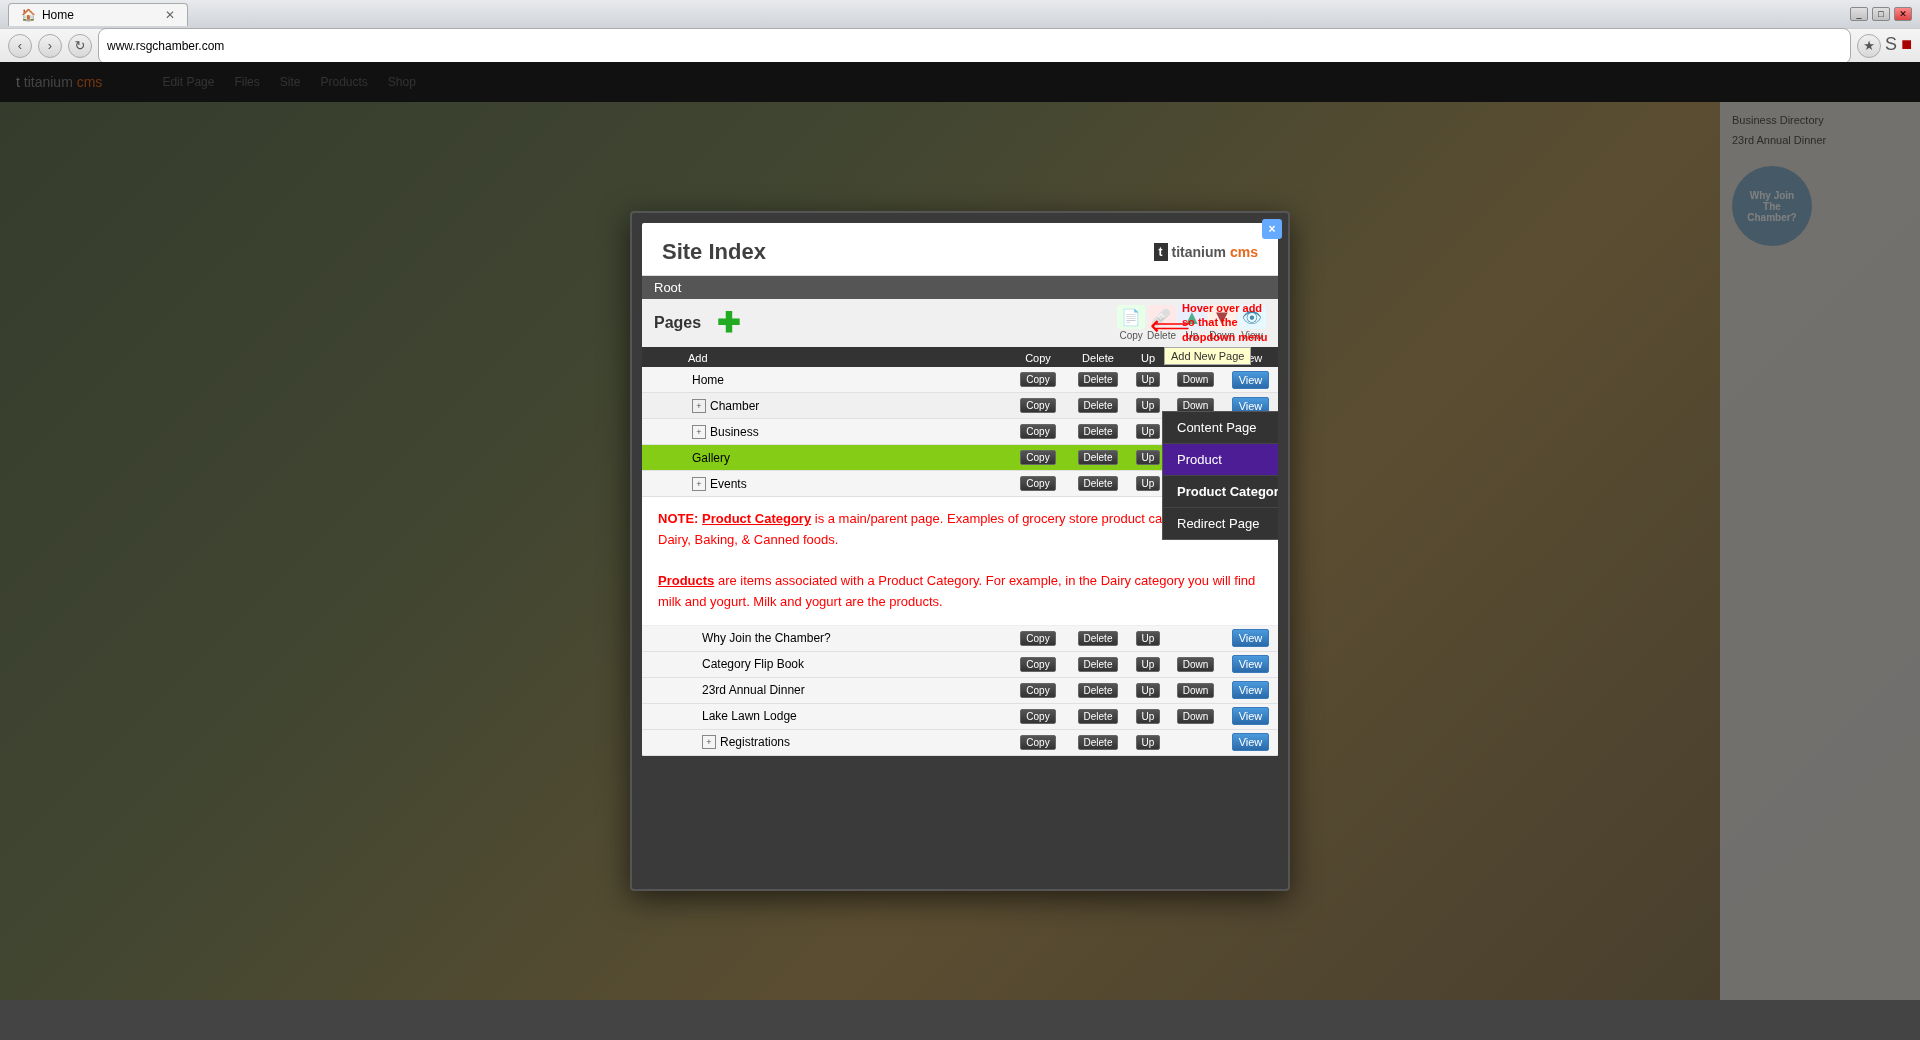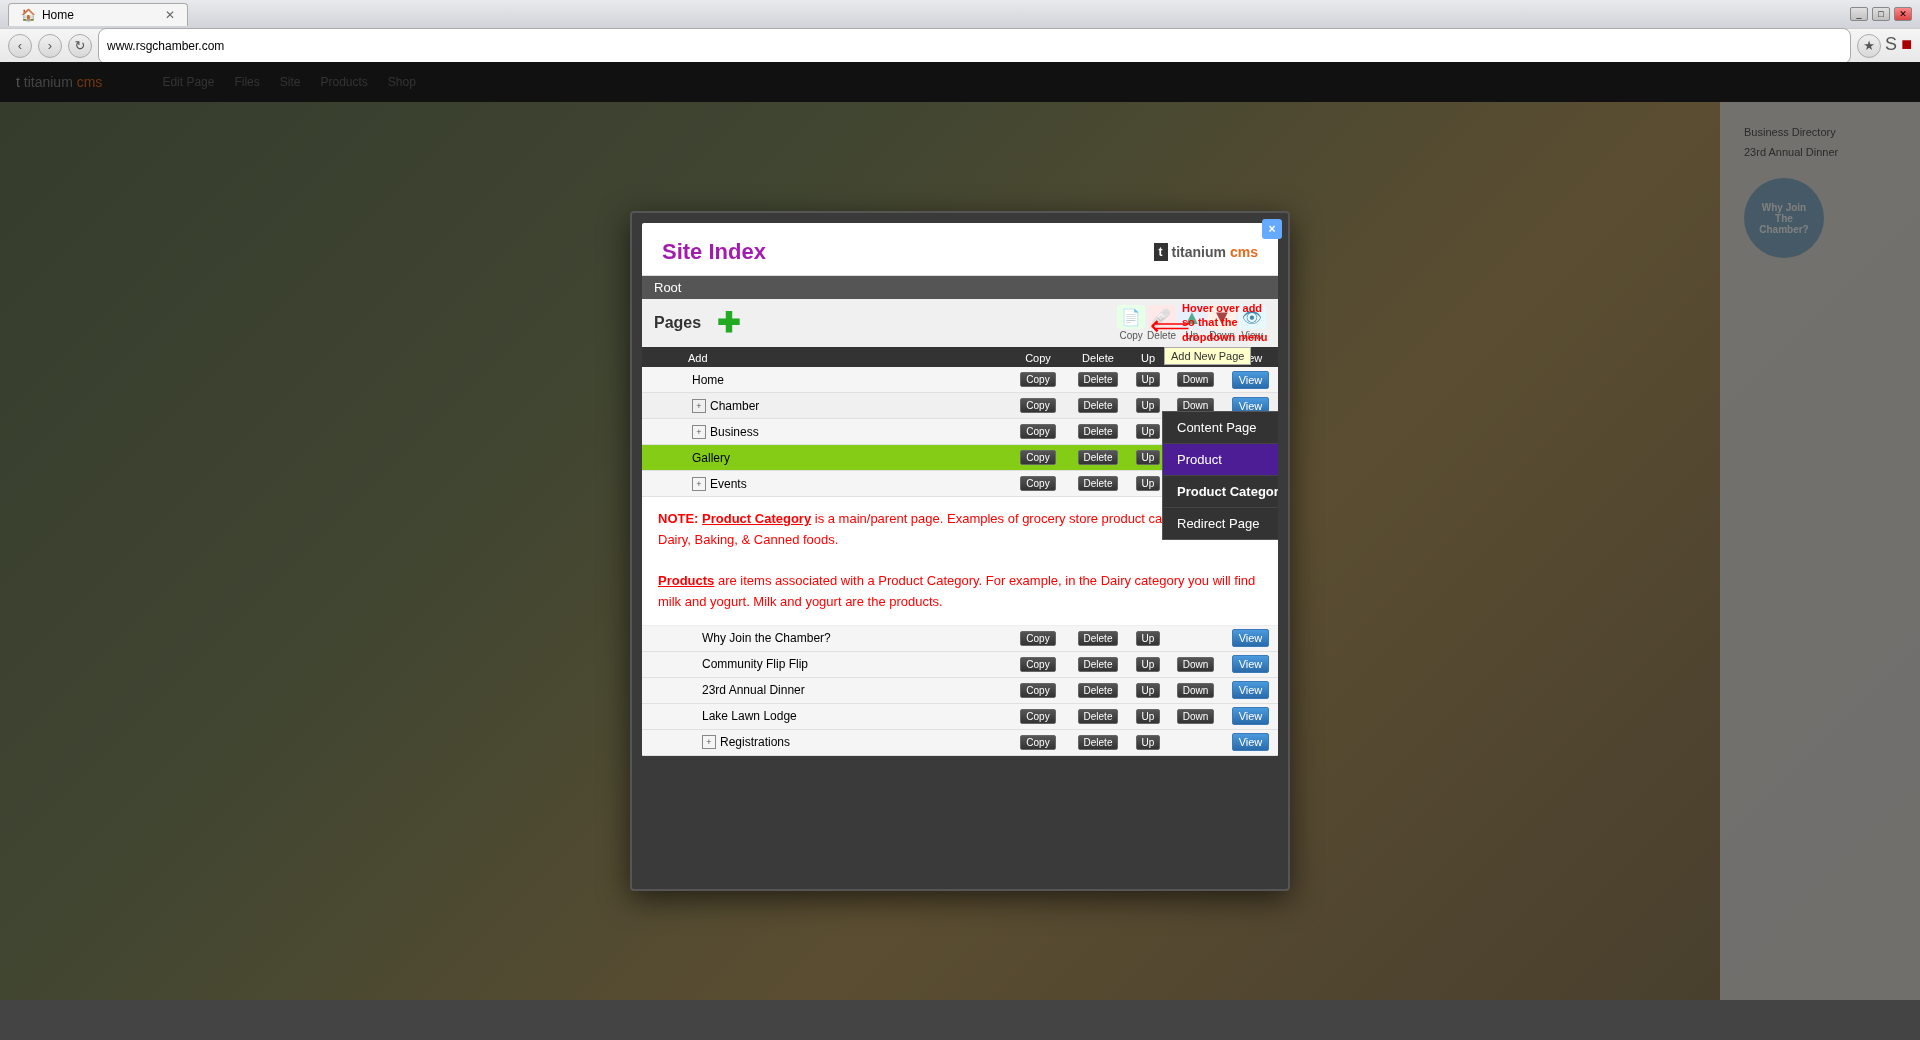--- a/index.html
+++ b/index.html
@@ -91,21 +91,21 @@
       width: 100%;
       height: 100%;
       background: linear-gradient(135deg, #5a6e3a 0%, #7a8e4a 30%, #d4a84b 60%, #8a6e3a 100%);
       opacity: 0.6;
     }
     .bg-sidebar {
       position: absolute;
       right: 0; top: 0; bottom: 0;
       width: 200px;
       background: rgba(240,240,240,0.85);
-      padding: 24px;
+      padding: 12px;
       font-size: 12px;
       color: #333;
     }
 
     
     .modal-overlay {
       position: absolute;
       top: 62px; left: 0; right: 0; bottom: 0;
       background: rgba(0,0,0,0.5);
       display: flex;
@@ -144,21 +144,21 @@
     .modal-header {
       padding: 16px 20px 10px;
       display: flex;
       align-items: center;
       justify-content: space-between;
       border-bottom: 1px solid #ddd;
     }
     .modal-title {
       font-size: 22px;
       font-weight: bold;
-      color: #a21caf;
+      color: #404040;
       text-align: center;
     }
     .titanium-logo {
       display: flex;
       align-items: center;
       gap: 4px;
       font-size: 14px;
     }
     .titanium-logo .t-box {
       background: #333;
@@ -593,21 +593,21 @@
             </div>
           <div class="btn-cell"></div>
           <div class="view-cell">
               <button class="view-btn">View</button>
             </div>
         </div>
 
         <div class="tr" style="padding-left:4px;">
           <div></div>
           <div class="page-cell" style="padding-left:16px;">
-            <span>Community Flip Flip</span>
+            <span>Category Flip Book</span>
           </div>
           <div class="btn-cell">
               <button class="action-btn">Copy</button>
             </div>
           <div class="btn-cell">
               <button class="action-btn">Delete</button>
             </div>
           <div class="btn-cell">
               <button class="action-btn">Up</button>
             </div>

